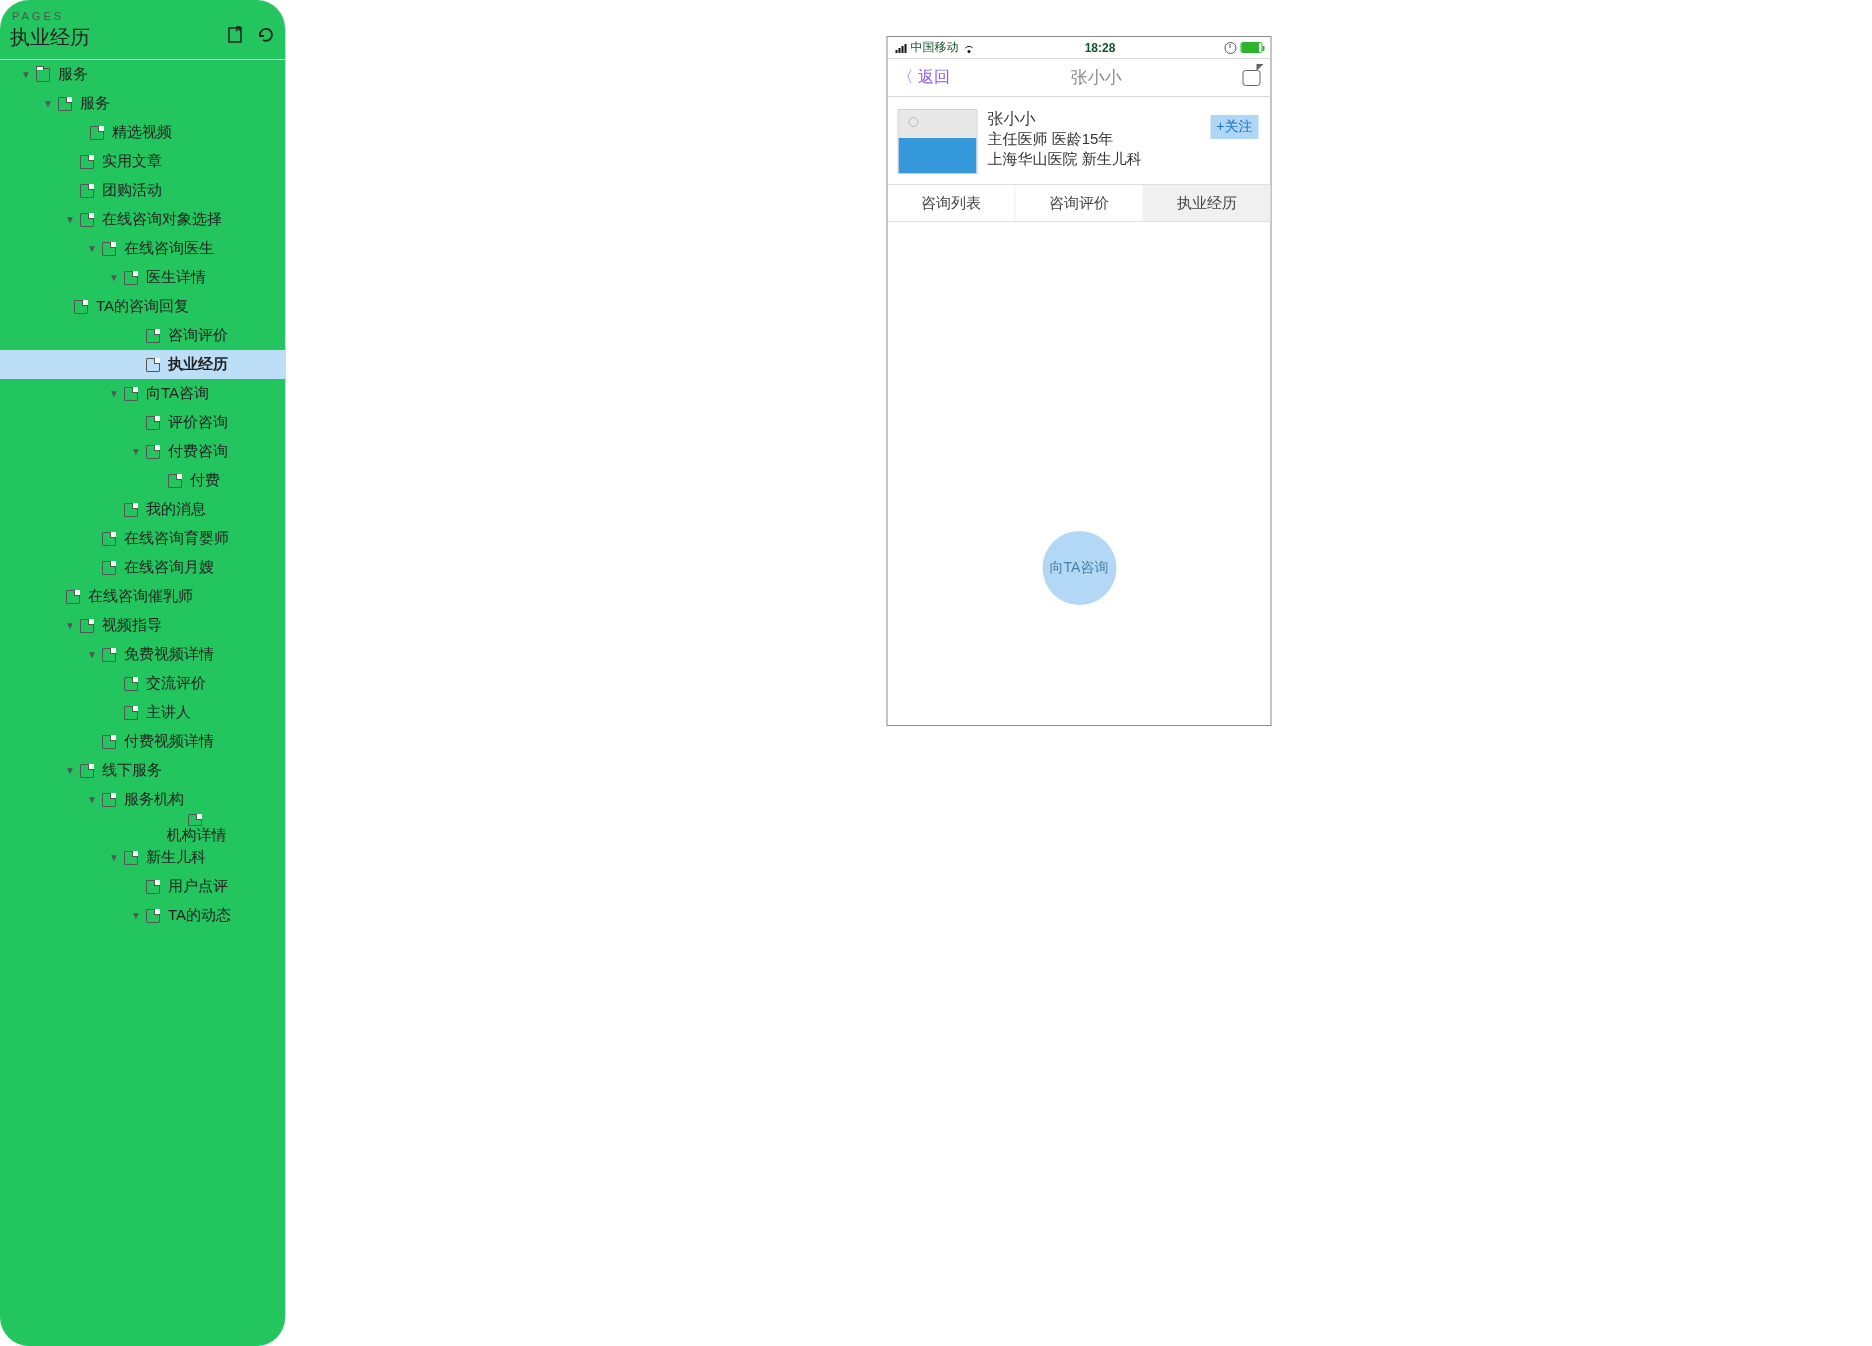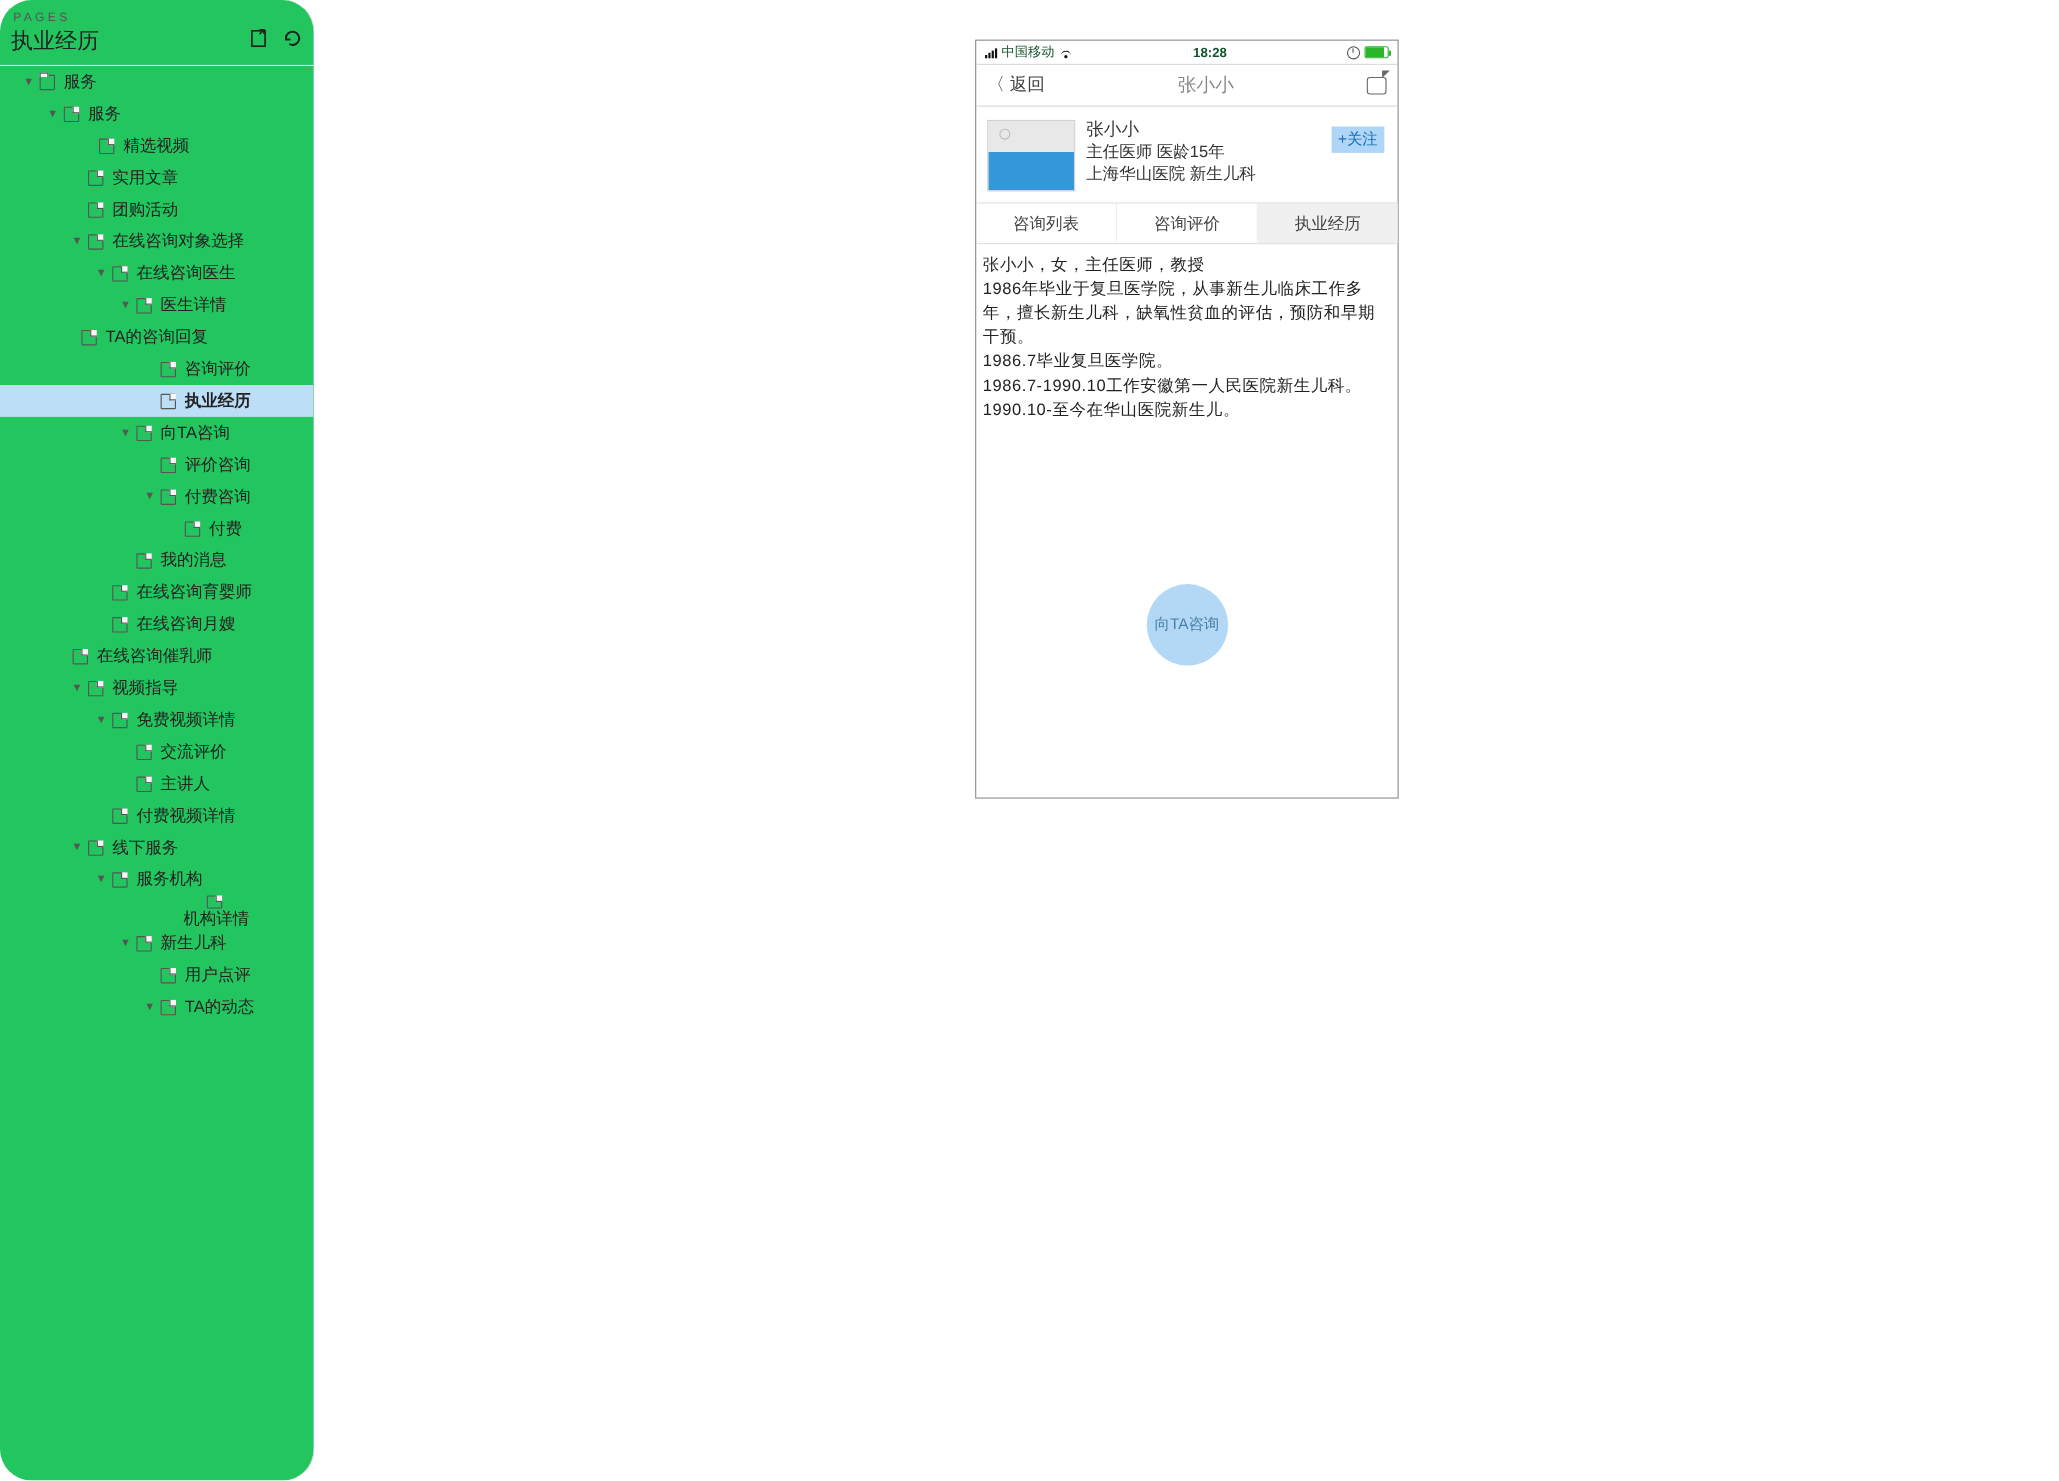--- a/index.html
+++ b/index.html
@@ -38,21 +38,21 @@
     .bars span:nth-child(1){height:3px;} .bars span:nth-child(2){height:5px;} .bars span:nth-child(3){height:7px;} .bars span:nth-child(4){height:9px;}
     .wifi { width:13px; height:10px; position:relative; }
     .wifi:before{content:""; position:absolute; bottom:0; left:5px; width:3px; height:3px; background:#111; border-radius:50%;}
     .wifi:after{content:""; position:absolute; bottom:1px; left:2px; width:9px; height:5px; border:1.5px solid #111; border-bottom:none; border-left:none; border-right:none; border-radius:6px 6px 0 0;}
     .alarm-i { width:12px;height:12px;border:1.4px solid #555;border-radius:50%;position:relative;}
     .alarm-i:before{content:"";position:absolute;top:1px;left:4px;width:1px;height:4px;background:#555;}
     .battery { width:22px; height:11px; border:1px solid #2bb52b; border-radius:2px; position:relative; background:linear-gradient(to right,#2bb52b 85%,transparent 85%);}
     .battery:after{ content:""; position:absolute; right:-3px; top:3px; width:2px; height:5px; background:#2bb52b; border-radius:0 1px 1px 0;}
 
     .nav-bar { height:38px; border-bottom:1px solid #d9d9d9; display:flex; align-items:center; justify-content:space-between; padding:0 10px; }
-    .nav-back { color:#404040; font-size:16px; cursor:pointer; }
+    .nav-back { color:#8b5cf6; font-size:16px; cursor:pointer; }
     .nav-title { color:#888; font-size:17px; }
     .nav-share { width:18px; height:16px; border:1.5px solid #666; border-radius:3px 3px 3px 3px; position:relative; cursor:pointer;}
     .nav-share:after{content:""; position:absolute; top:-7px; right:-4px; width:0; height:0; border-bottom:7px solid transparent; border-left:7px solid #666;}
 
     .profile { padding:12px 10px 10px; display:flex; position:relative; border-bottom:1px solid #e0e0e0;}
     .avatar { width:80px; height:65px; border:1px solid #d0d0d0; background:linear-gradient(to top,#3498db 55%,#e8e8e8 55%); position:relative;}
     .avatar:before{content:"";position:absolute;top:7px;left:10px;width:8px;height:8px;border-radius:50%;background:#e8e8e8;border:1px solid #bbb;}
     .profile-text { padding-left:10px; font-size:15px; line-height:20px; color:#333;}
     .profile-text .name { font-size:16px; }
     .follow-btn { position:absolute; top:18px; right:12px; padding:3px 6px; background:#b0d6f7; color:#186fb5; font-size:14px; cursor:pointer;}
@@ -283,24 +283,17 @@
         </div>
         <div class="follow-btn">+关注</div>
       </div>
 
       <div class="tab-row" id="tab-row">
           <div class="tab">咨询列表</div>
           <div class="tab">咨询评价</div>
           <div class="tab active">执业经历</div>
         </div>
 
-      <div class="content" id="dev-content">
-          <div>张小小，女，主任医师，教授</div>
-          <div>1986年毕业于复旦医学院，从事新生儿临床工作多年，擅长新生儿科，缺氧性贫血的评估，预防和早期干预。</div>
-          <div>1986.7毕业复旦医学院。</div>
-          <div>1986.7-1990.10工作安徽第一人民医院新生儿科。</div>
-          <div>1990.10-至今在华山医院新生儿。</div>
-        </div>
 
       <div class="fab">向TA咨询</div>
     </div>
   </div>
 </div>
 
 </body></html>

